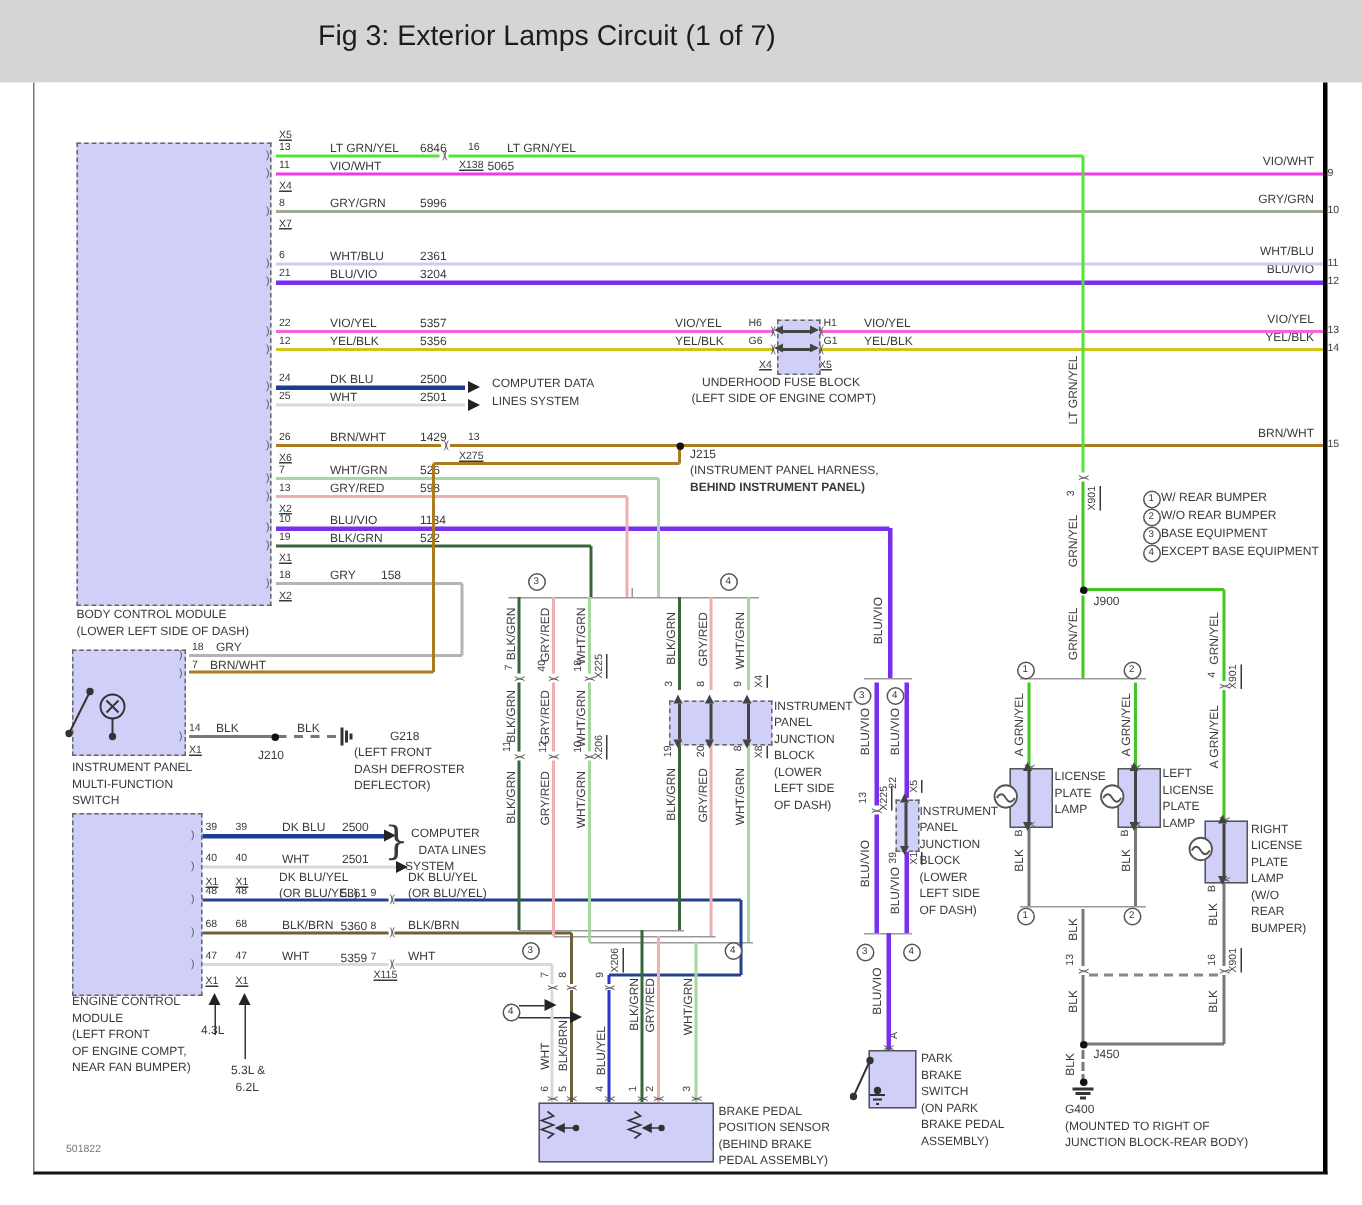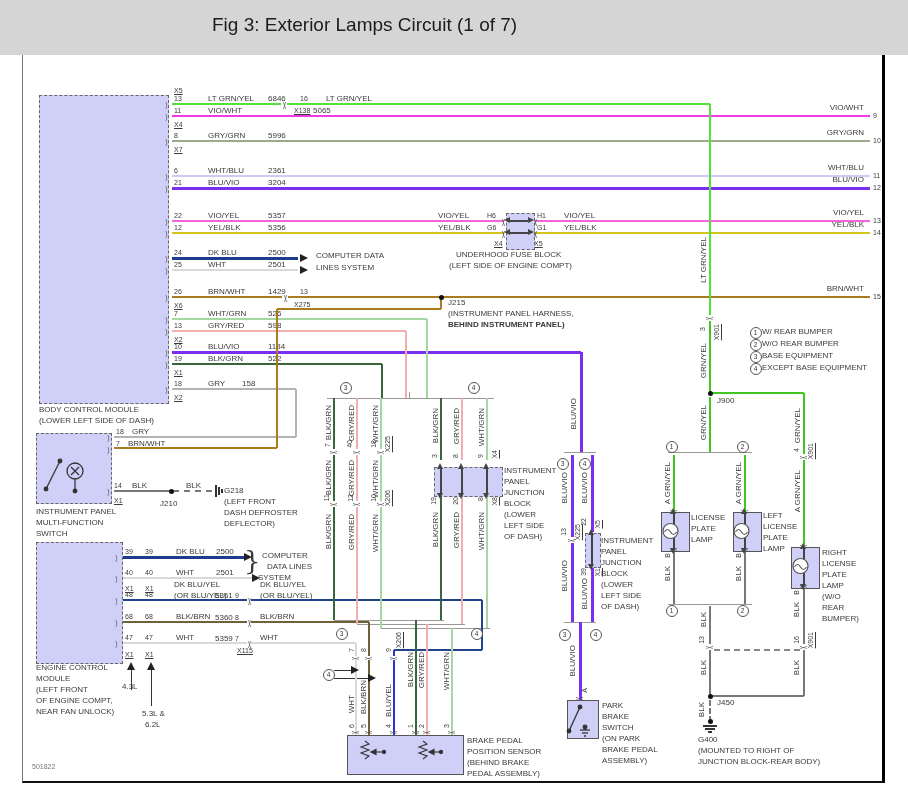--- a/index.html
+++ b/index.html
@@ -1,21 +1,21 @@
 <!DOCTYPE html>
 <html><head>
 <meta charset="utf-8">
 <style>
   html,body{margin:0;padding:0;background:#fff;font-family:"Liberation Sans",sans-serif}
   #stage{position:relative;width:908px;height:803px;overflow:hidden;background:#fff}
   #titlebar{position:absolute;left:0;top:0;width:908px;height:55px;background:#d5d5d5}
   #fig-title{position:absolute;left:212px;top:14px;font-size:19px;color:#1c1c1c;white-space:nowrap}
   #panel{position:absolute;left:22px;top:55px;width:859px;height:726px;background:#fff;
          border-left:1px solid #777;border-right:3px solid #000;border-bottom:2px solid #111}
-  #canvas{position:absolute;left:4px;top:0;width:820px;height:803px}
+  #canvas{position:absolute;left:16px;top:0;width:820px;height:803px}
   .lbl{position:absolute;font-size:8px;line-height:1.05;color:#3a3a3a;white-space:pre}
   .lbl.ra{transform:translateX(-100%)}
   .lbl.ul{text-decoration:underline}
   .lbl.rot{writing-mode:vertical-rl;transform:rotate(180deg)}
   .hl,.vl{position:absolute}
   .bx{position:absolute;background:#cfcff7}
   .bx.dash{border:1px dashed #666}
   .bx.solid{border:1px solid #555}
   .dt{position:absolute;width:5px;height:5px;background:#111;border-radius:50%}
   .cn{position:absolute;width:10px;height:10px;border:1px solid #555;border-radius:50%;
@@ -145,21 +145,21 @@
       <div class="lbl" style="left: 35px; top: 417px; font-size: 8px;">(LOWER LEFT SIDE OF DASH)</div>
       <div class="lbl" style="left: 112px; top: 428px; font-size: 7px;">18</div>
       <div class="lbl" style="left: 128px; top: 428px; font-size: 8px;">GRY</div>
       <div class="lbl" style="left: 112px; top: 440px; font-size: 7px;">7</div>
       <div class="lbl" style="left: 124px; top: 440px; font-size: 8px;">BRN/WHT</div>
       <div class="lbl" style="left: 110px; top: 482px; font-size: 7px;">14</div>
       <div class="lbl" style="left: 128px; top: 482px; font-size: 8px;">BLK</div>
       <div class="lbl" style="left: 182px; top: 482px; font-size: 8px;">BLK</div>
       <div class="lbl ul" style="left: 110px; top: 497px; font-size: 7px;">X1</div>
       <div class="lbl" style="left: 156px; top: 500px; font-size: 8px;">J210</div>
-      <div class="lbl" style="left: 220px; top: 487px; font-size: 8px;">G218</div>
+      <div class="lbl" style="left: 220px; top: 487px; font-size: 8px; padding-left: 24px;">G218</div>
       <div class="lbl" style="left: 220px; top: 498px; font-size: 8px;">(LEFT FRONT</div>
       <div class="lbl" style="left: 220px; top: 509px; font-size: 8px;">DASH DEFROSTER</div>
       <div class="lbl" style="left: 220px; top: 520px; font-size: 8px;">DEFLECTOR)</div>
       <div class="lbl" style="left: 32px; top: 508px; font-size: 8px;">INSTRUMENT PANEL</div>
       <div class="lbl" style="left: 32px; top: 519px; font-size: 8px;">MULTI-FUNCTION</div>
       <div class="lbl" style="left: 32px; top: 530px; font-size: 8px;">SWITCH</div>
       <div class="lbl ra" style="left: 112px; top: 548px; font-size: 8px;">GMLAN DATA + (1)</div>
       <div class="lbl ra" style="left: 112px; top: 569px; font-size: 8px;">GMLAN DATA - (1)</div>
       <div class="lbl ra" style="left: 112px; top: 591px; font-size: 8px;">BPP SENS SIG</div>
       <div class="lbl ra" style="left: 112px; top: 613px; font-size: 8px;">BPP SENS LO REF</div>
@@ -198,21 +198,21 @@
       <div class="lbl ul" style="left: 121px; top: 651px; font-size: 7px;">X1</div>
       <div class="lbl ul" style="left: 141px; top: 651px; font-size: 7px;">X1</div>
       <div class="lbl" style="left: 240px; top: 548px; font-size: 26px; font-family: &quot;DejaVu Serif&quot;, serif;">}</div>
       <div class="lbl" style="left: 258px; top: 552px; font-size: 8px;">COMPUTER</div>
       <div class="lbl" style="left: 263px; top: 563px; font-size: 8px;">DATA LINES</div>
       <div class="lbl" style="left: 254px; top: 574px; font-size: 8px;">SYSTEM</div>
       <div class="lbl" style="left: 32px; top: 664px; font-size: 8px;">ENGINE CONTROL</div>
       <div class="lbl" style="left: 32px; top: 675px; font-size: 8px;">MODULE</div>
       <div class="lbl" style="left: 32px; top: 686px; font-size: 8px;">(LEFT FRONT</div>
       <div class="lbl" style="left: 32px; top: 697px; font-size: 8px;">OF ENGINE COMPT,</div>
-      <div class="lbl" style="left: 32px; top: 708px; font-size: 8px;">NEAR FAN UNLOCK)</div>
+      <div class="lbl" style="left: 32px; top: 708px; font-size: 8px;">NEAR FAN BUMPER)</div>
       <div class="lbl" style="left: 118px; top: 683px; font-size: 8px;">4.3L</div>
       <div class="lbl" style="left: 138px; top: 710px; font-size: 8px;">5.3L &amp;</div>
       <div class="lbl" style="left: 141px; top: 721px; font-size: 8px;">6.2L</div>
       <div class="lbl" style="left: 500px; top: 467px; font-size: 8px;">INSTRUMENT</div>
       <div class="lbl" style="left: 500px; top: 478px; font-size: 8px;">PANEL</div>
       <div class="lbl" style="left: 500px; top: 489px; font-size: 8px;">JUNCTION</div>
       <div class="lbl" style="left: 500px; top: 500px; font-size: 8px;">BLOCK</div>
       <div class="lbl" style="left: 500px; top: 511px; font-size: 8px;">(LOWER</div>
       <div class="lbl" style="left: 500px; top: 522px; font-size: 8px;">LEFT SIDE</div>
       <div class="lbl" style="left: 500px; top: 533px; font-size: 8px;">OF DASH)</div>

